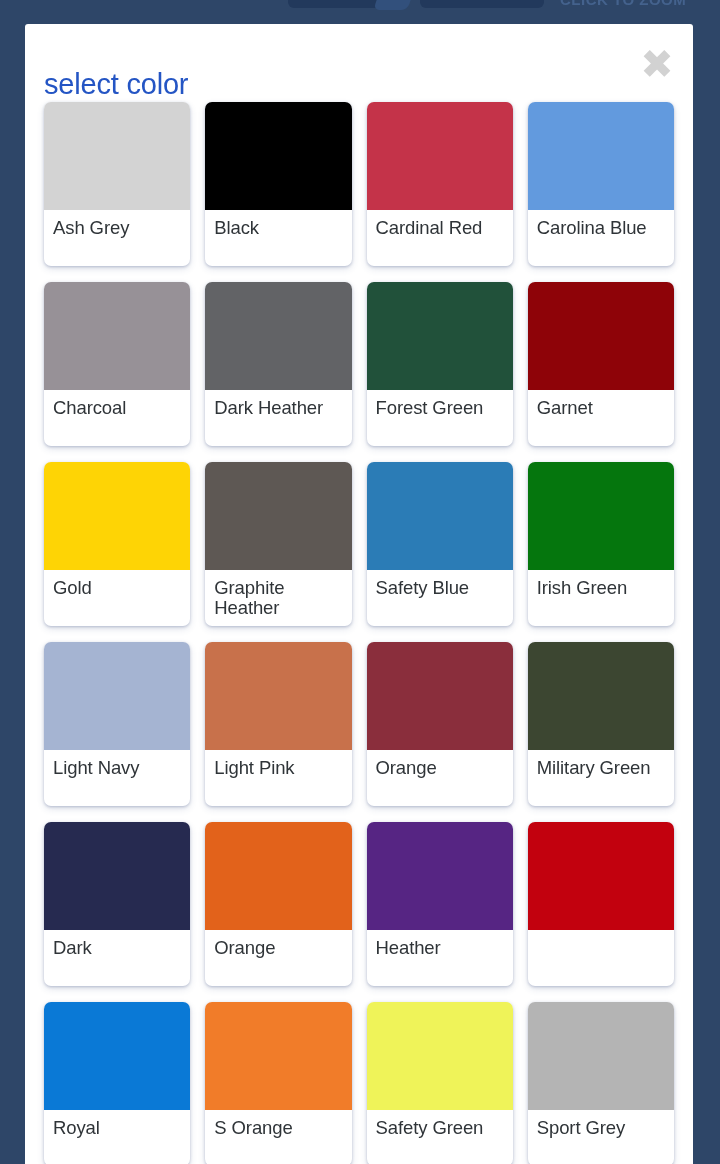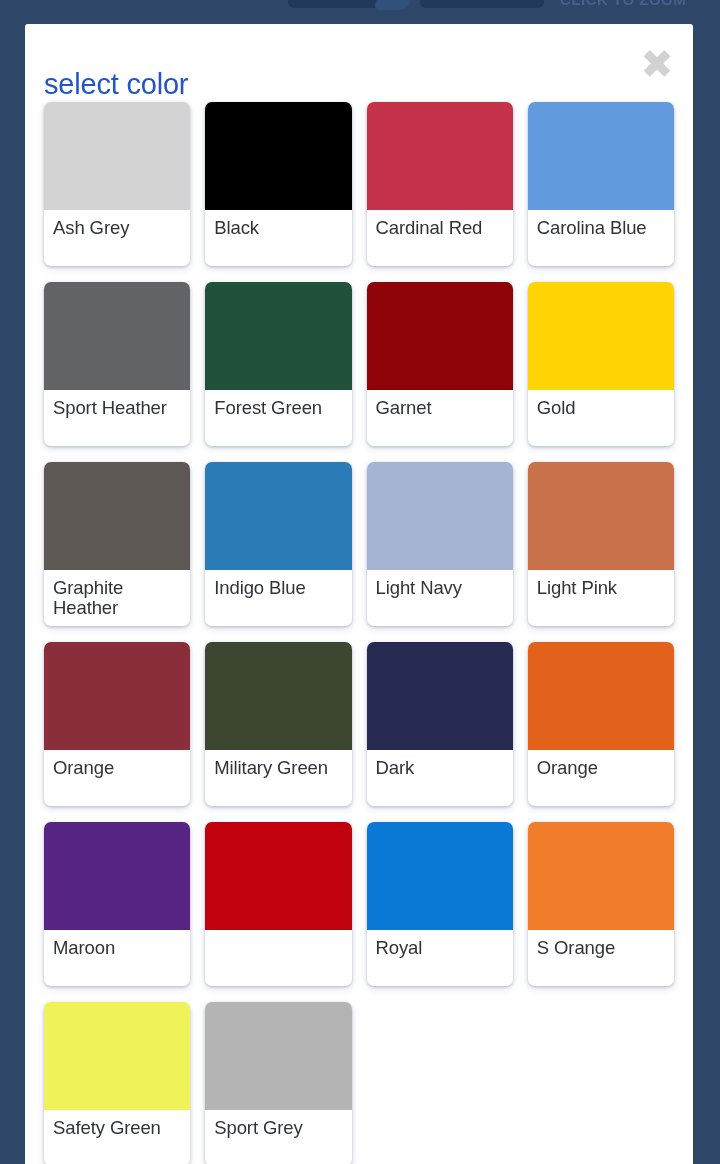--- a/index.html
+++ b/index.html
@@ -150,42 +150,50 @@
       </div>
       <div class="color-card">
         <div class="swatch" style="background: rgb(196, 51, 73);"></div>
         <div class="color-label">Cardinal Red</div>
       </div>
       <div class="color-card">
         <div class="swatch" style="background: rgb(98, 154, 222);"></div>
         <div class="color-label">Carolina Blue</div>
       </div>
       <div class="color-card">
+        <div class="swatch" style="background: rgb(151, 145, 151);"></div>
+        <div class="color-label">Charcoal</div>
+      </div>
+      <div class="color-card">
         <div class="swatch" style="background: rgb(98, 99, 102);"></div>
-        <div class="color-label">Sport Heather</div>
+        <div class="color-label">Dark Heather</div>
       </div>
       <div class="color-card">
         <div class="swatch" style="background: rgb(33, 81, 58);"></div>
         <div class="color-label">Forest Green</div>
       </div>
       <div class="color-card">
         <div class="swatch" style="background: rgb(142, 3, 8);"></div>
         <div class="color-label">Garnet</div>
       </div>
       <div class="color-card">
         <div class="swatch" style="background: rgb(254, 212, 5);"></div>
         <div class="color-label">Gold</div>
       </div>
       <div class="color-card">
         <div class="swatch" style="background: rgb(94, 88, 84);"></div>
         <div class="color-label">Graphite Heather</div>
       </div>
       <div class="color-card">
         <div class="swatch" style="background: rgb(43, 124, 182);"></div>
-        <div class="color-label">Indigo Blue</div>
+        <div class="color-label">Safety Blue</div>
+      </div>
+      <div class="color-card">
+        <div class="swatch" style="background: rgb(5, 118, 13);"></div>
+        <div class="color-label">Irish Green</div>
       </div>
       <div class="color-card">
         <div class="swatch" style="background: rgb(165, 180, 210);"></div>
         <div class="color-label">Light Navy</div>
       </div>
       <div class="color-card">
         <div class="swatch" style="background: rgb(200, 113, 75);"></div>
         <div class="color-label">Light Pink</div>
       </div>
       <div class="color-card">
@@ -199,21 +207,21 @@
       <div class="color-card">
         <div class="swatch" style="background: rgb(38, 42, 80);"></div>
         <div class="color-label">Dark</div>
       </div>
       <div class="color-card">
         <div class="swatch" style="background: rgb(226, 98, 27);"></div>
         <div class="color-label">Orange</div>
       </div>
       <div class="color-card">
         <div class="swatch" style="background: rgb(86, 37, 131);"></div>
-        <div class="color-label">Maroon</div>
+        <div class="color-label">Heather</div>
       </div>
       <div class="color-card">
         <div class="swatch" style="background: rgb(194, 1, 14);"></div>
       </div>
       <div class="color-card">
         <div class="swatch" style="background: rgb(10, 121, 214);"></div>
         <div class="color-label">Royal</div>
       </div>
       <div class="color-card">
         <div class="swatch" style="background: rgb(241, 124, 41);"></div>

